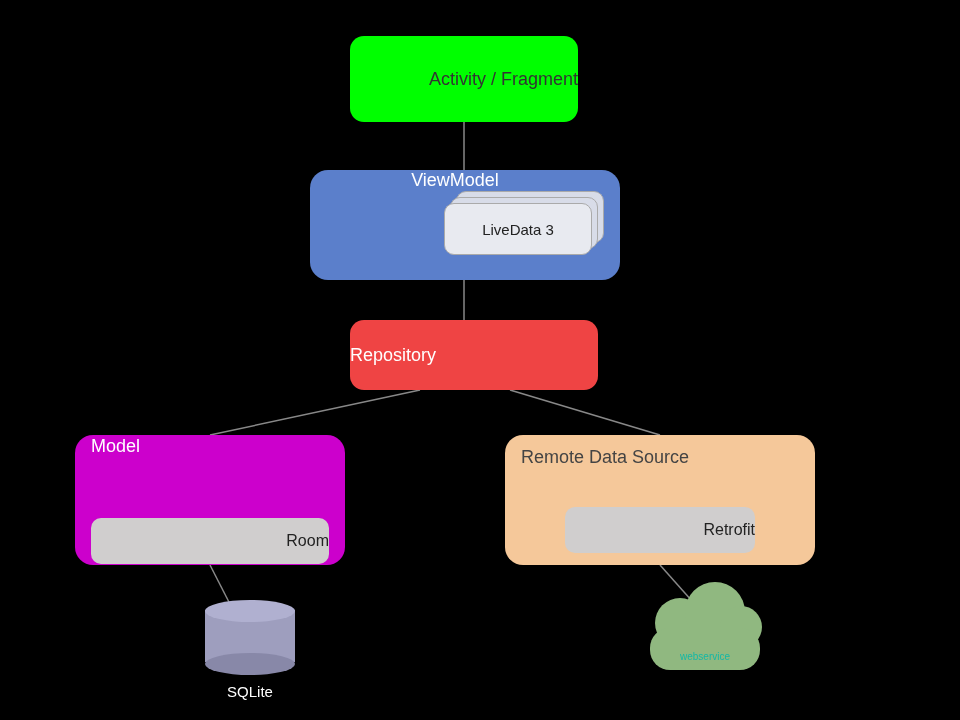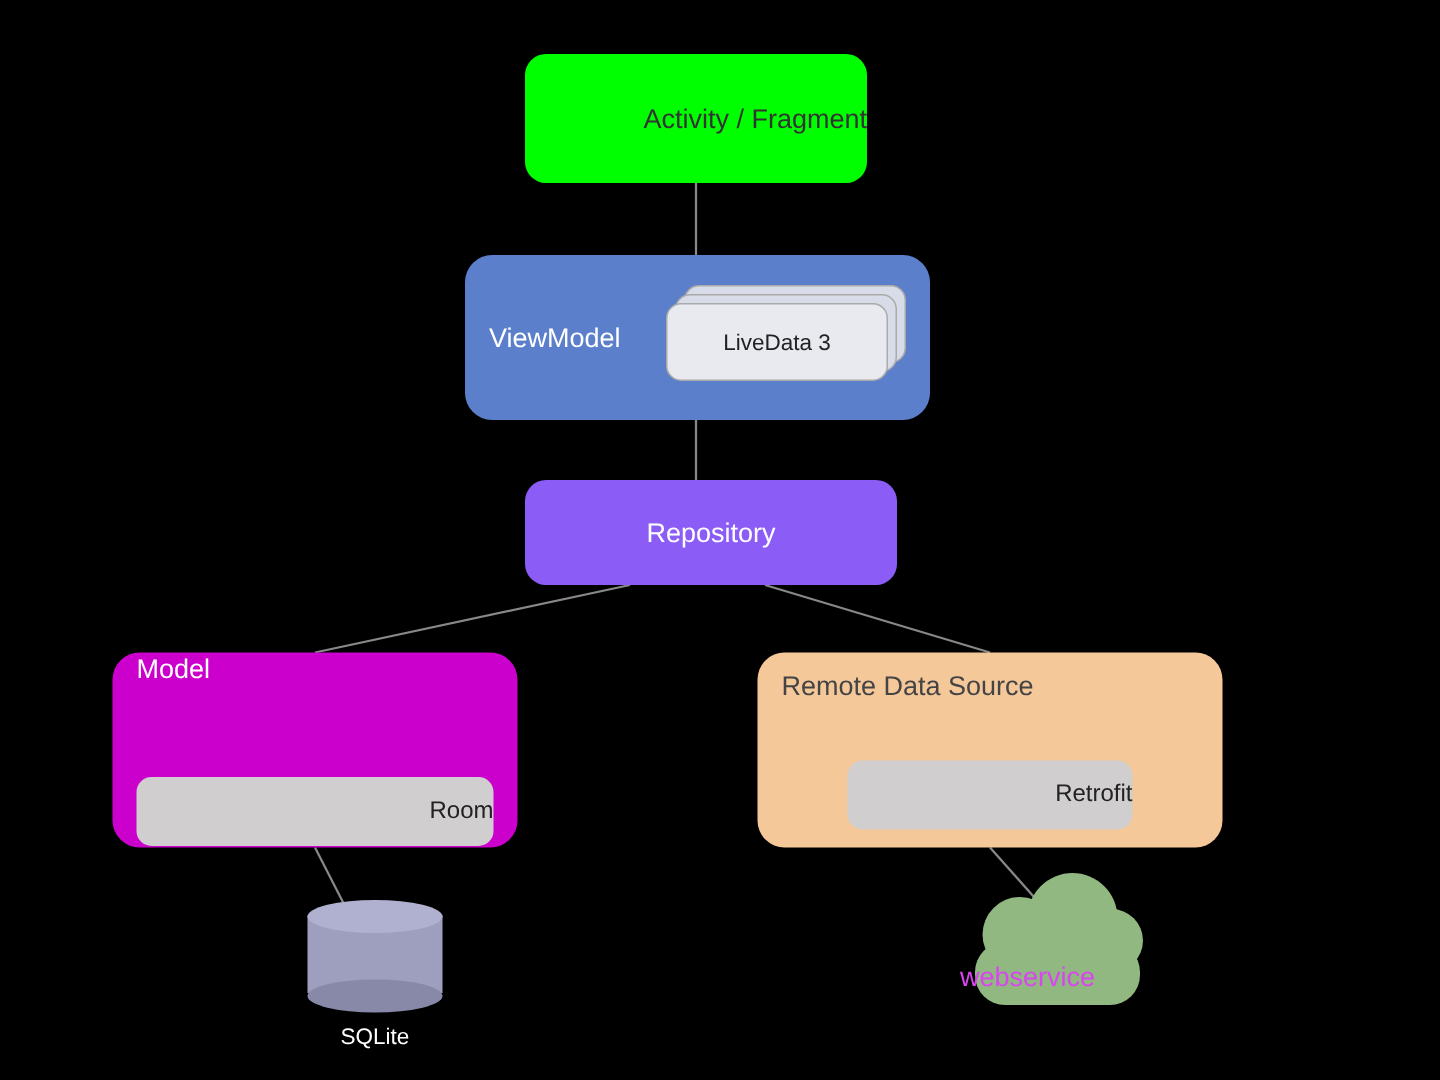--- a/index.html
+++ b/index.html
@@ -45,20 +45,21 @@
       position: absolute;
       left: 310px;
       top: 170px;
       width: 310px;
       height: 110px;
       background: #5b7fcb;
       border-radius: 18px;
       display: flex;
       align-items: center;
       padding: 0 16px;
+      flex-direction: column;
     }
 
     .viewmodel-label {
       color: #fff;
       font-size: 18px;
       font-weight: 400;
       flex: 0 0 auto;
       margin-right: 20px;
     }
 
@@ -107,25 +108,25 @@
       font-weight: 400;
     }
 
     
     .repository {
       position: absolute;
       left: 350px;
       top: 320px;
       width: 248px;
       height: 70px;
-      background: #8b5cf6;
+      background: #ef4444;
       border-radius: 14px;
       display: flex;
       align-items: center;
-      justify-content: center;
+      justify-content: flex-start;
     }
 
     .repository span {
       color: #fff;
       font-size: 18px;
       font-weight: 400;
     }
 
     
     .model {
@@ -308,23 +309,23 @@
       height: 42px;
       background: #90b880;
       border-radius: 50%;
     }
 
     .cloud-text {
       position: absolute;
       bottom: 8px;
       left: 0;
       width: 130px;
-      text-align: left;
-      color: #d946ef;
-      font-size: 18px;
+      text-align: center;
+      color: #14b8a6;
+      font-size: 10px;
       z-index: 10;
     }
 
     
     svg.connectors {
       position: absolute;
       top: 0;
       left: 0;
       width: 960px;
       height: 720px;

